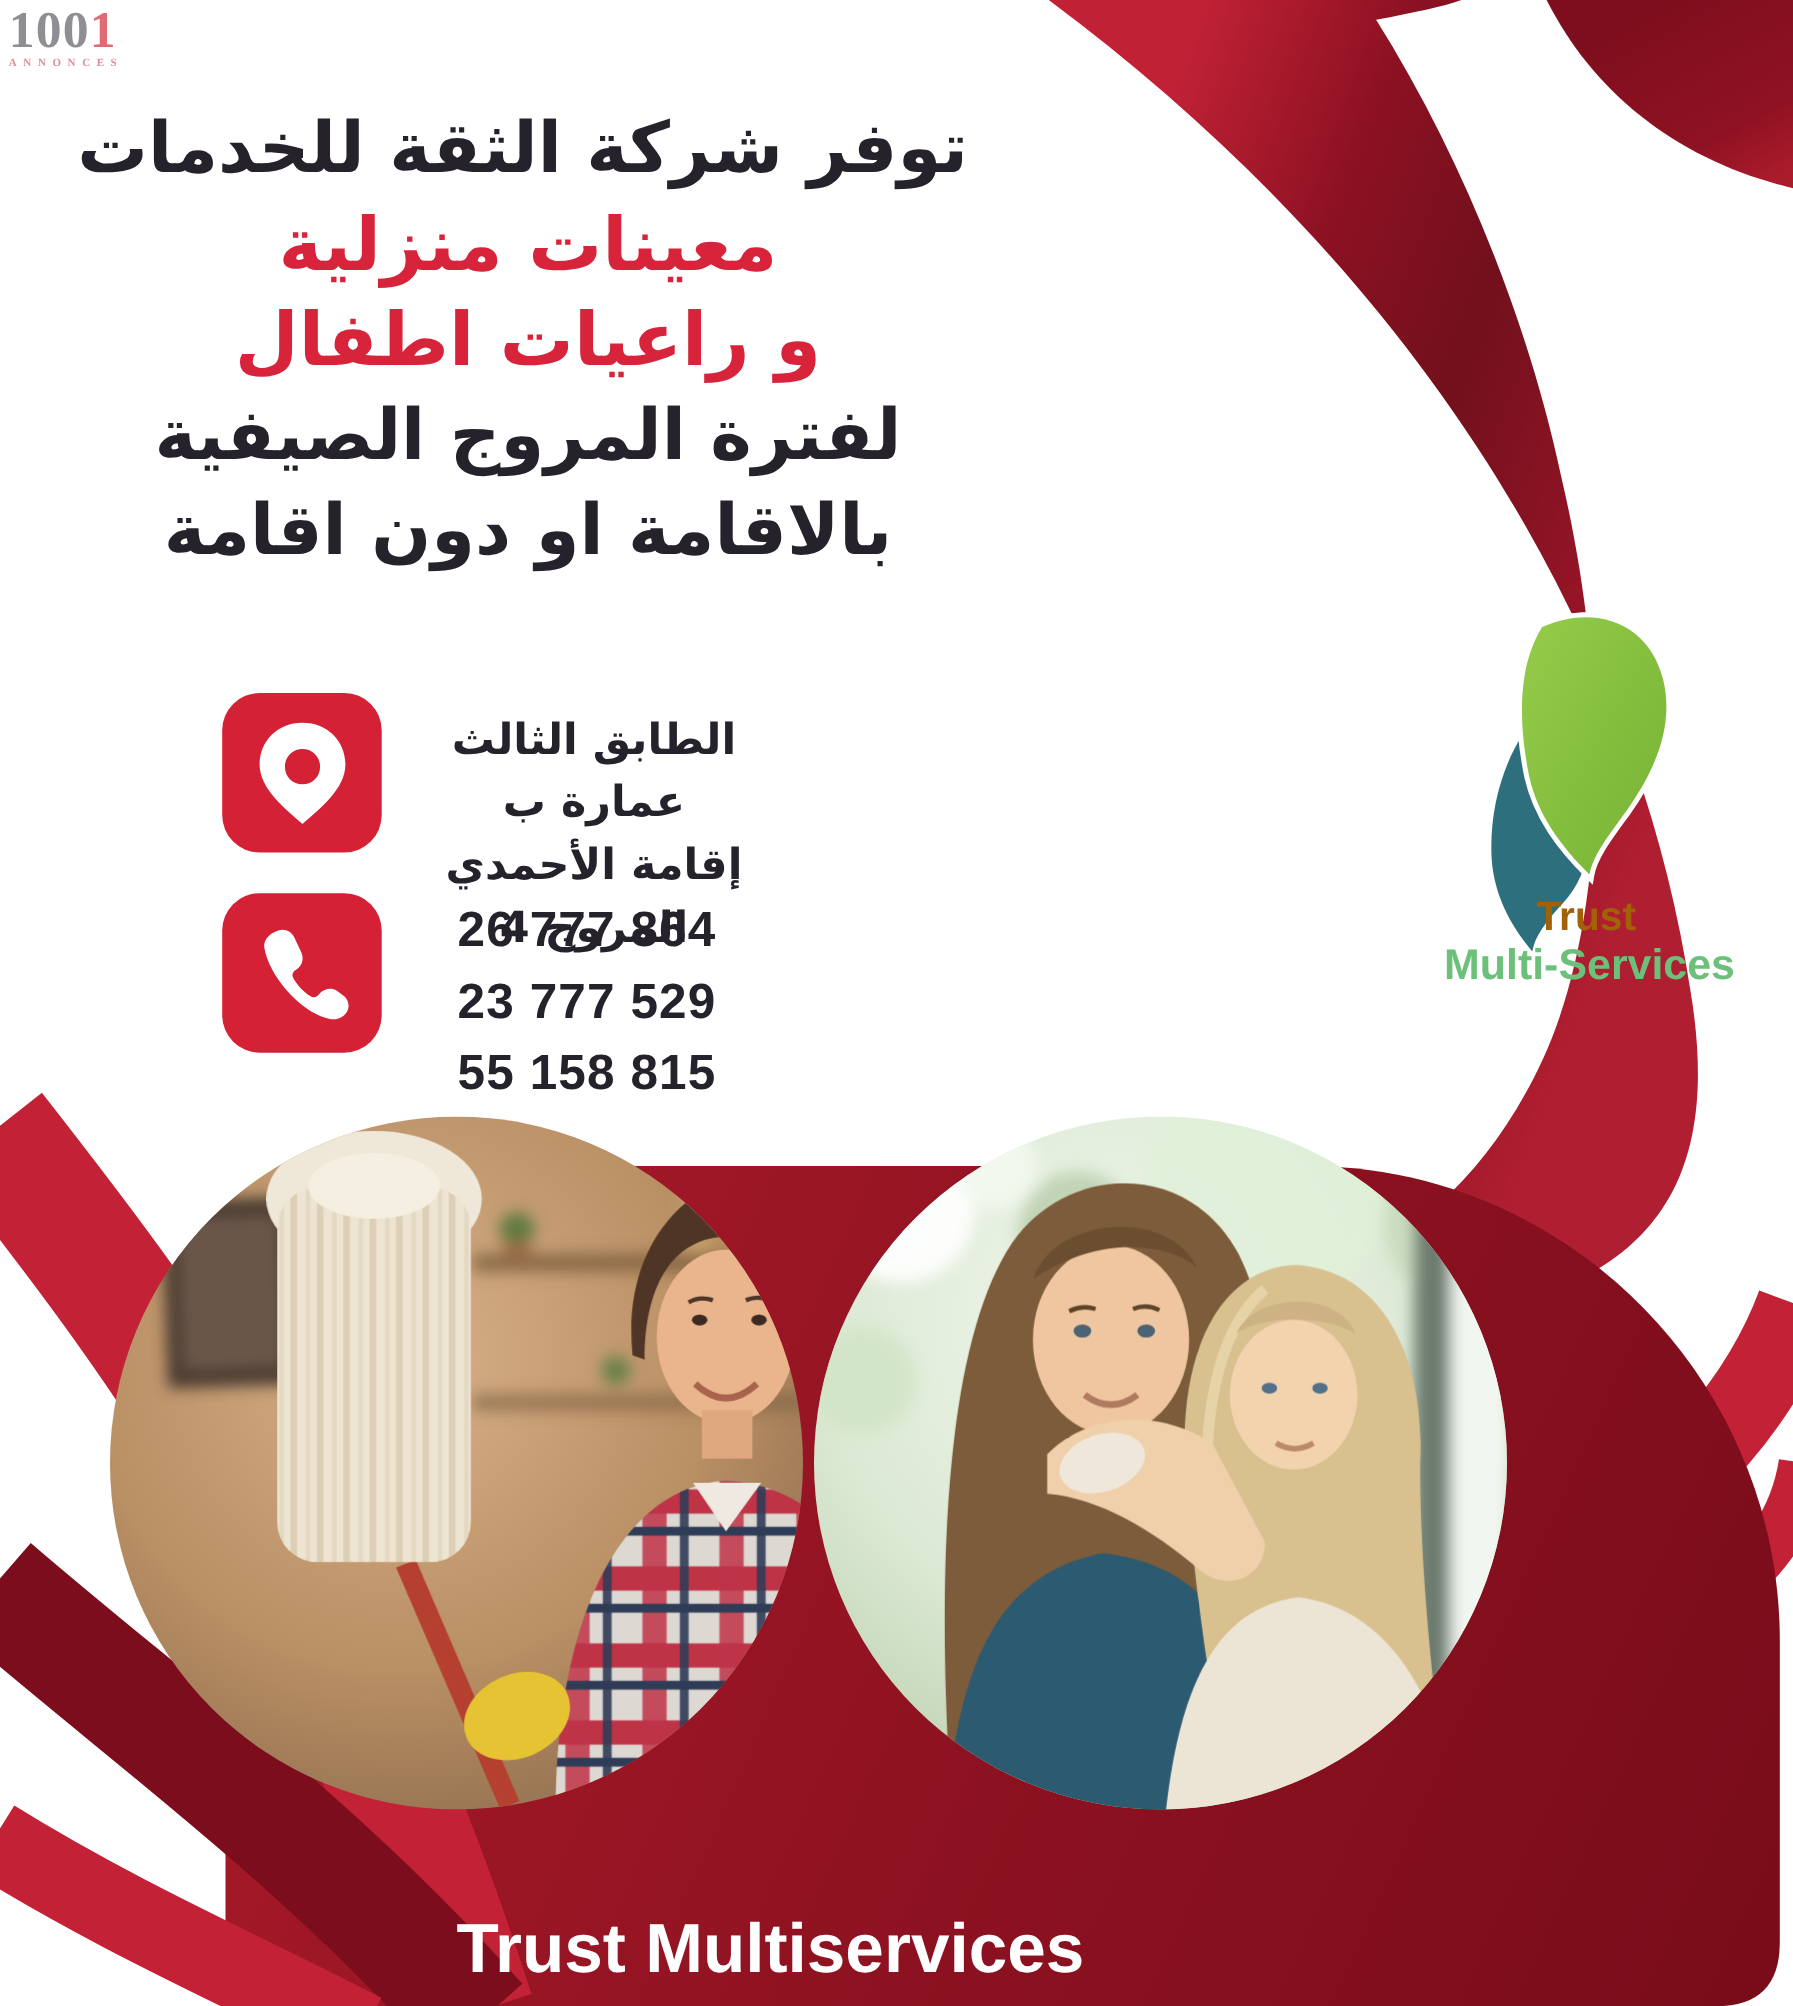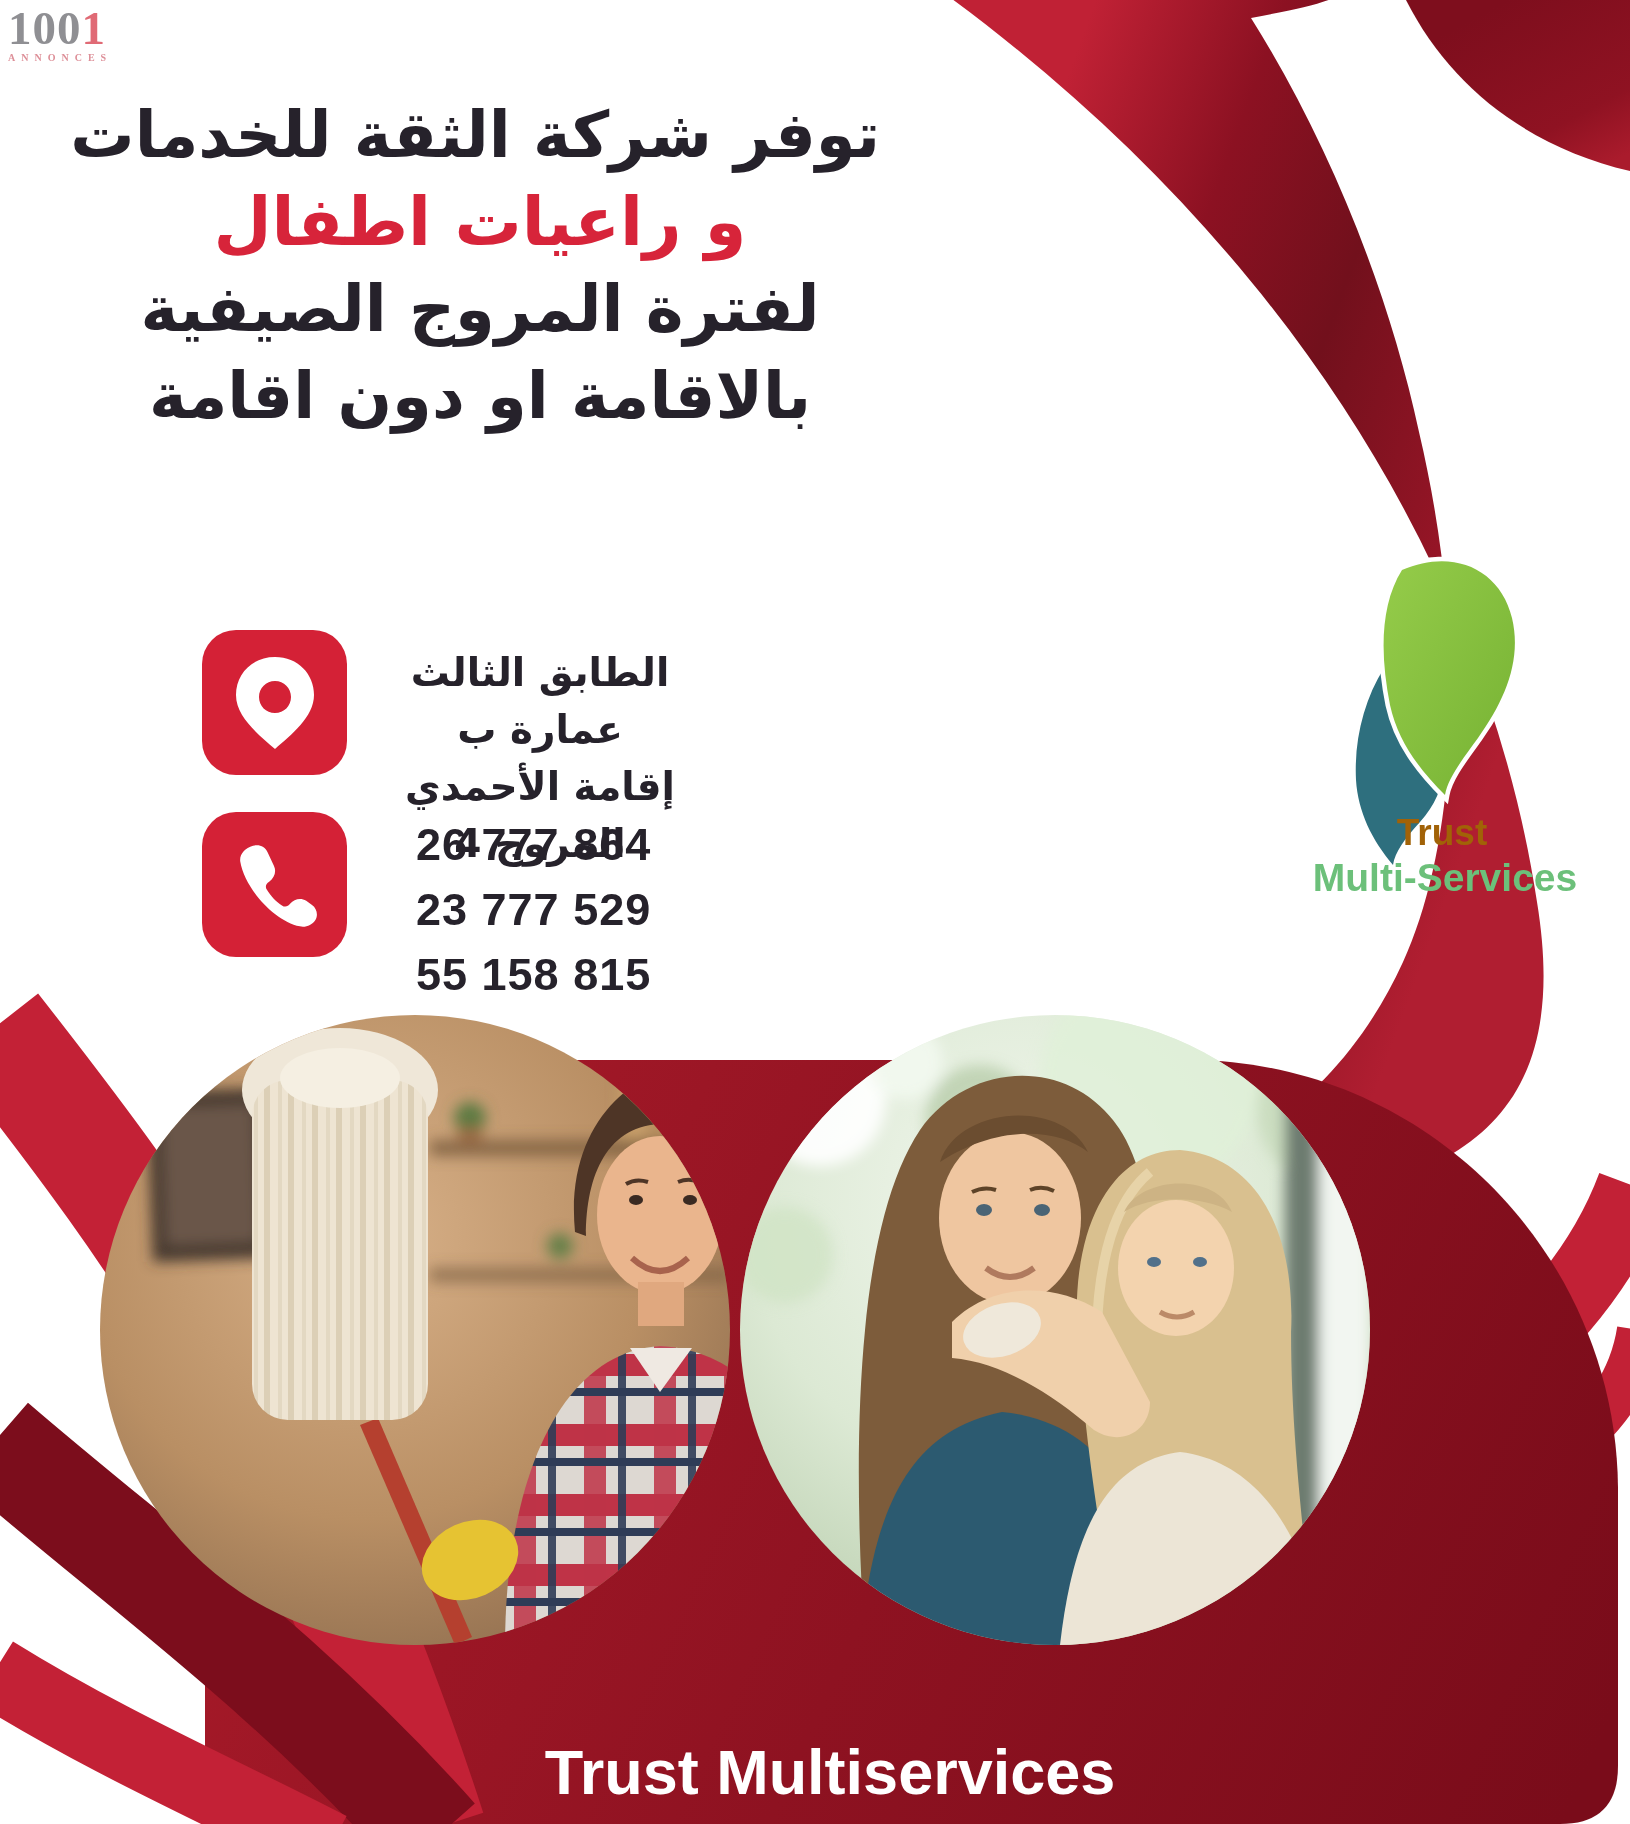--- a/index.html
+++ b/index.html
@@ -34,21 +34,21 @@
     font-family:"Liberation Sans","DejaVu Sans",sans-serif;margin-left:24px;}
   .phones .ph{font-size:45px;line-height:65px;letter-spacing:1px;}
   
   .logo-trust{position:absolute;left:1317px;top:812px;width:250px;text-align:center;
     font-family:"Liberation Sans","DejaVu Sans",sans-serif;
     font-weight:bold;font-size:37px;color:#a16207;}
   .logo-multi{position:absolute;left:1245px;top:856px;width:400px;text-align:center;
     font-family:"Liberation Sans","DejaVu Sans",sans-serif;
     font-weight:bold;font-size:39px;color:#6cc07a;}
   
-  .footer-title{position:absolute;left:415px;top:1736px;width:830px;text-align:center;
+  .footer-title{position:absolute;left:415px;top:1736px;width:830px;
     font-family:"Liberation Sans","DejaVu Sans",sans-serif;
     font-weight:bold;font-size:63px;color:#ffffff;}
 </style>
 </head>
 <body>
 
 <div class="poster">
 
   <svg class="bg-svg" viewBox="0 0 1630 1824">
     <defs>
@@ -233,20 +233,21 @@
     </g>
   </svg>
 
   <div class="mark1001">
     <div class="big"><span>100</span><span class="last">1</span></div>
     <div class="sub">ANNONCES</div>
   </div>
 
   <div class="headline">
     <div class="h-line">توفر شركة الثقة للخدمات</div>
+    <div class="h-line h-red">معينات منزلية</div>
     <div class="h-line h-red">و راعيات اطفال</div>
     <div class="h-line">لفترة المروج الصيفية</div>
     <div class="h-line">بالاقامة او دون اقامة</div>
   </div>
 
   <div class="icon-box loc-box">
     <svg width="86" height="96" viewBox="0 0 86 96">
       <path d="M 43,2 C 20,2 4,19 4,40 C 4,62 27,80 43,94 C 59,80 82,62 82,40 C 82,19 66,2 43,2 Z
                M 43,26 C 52,26 59,33 59,42 C 59,51 52,58 43,58 C 34,58 27,51 27,42 C 27,33 34,26 43,26 Z" fill="#ffffff" fill-rule="evenodd"></path>
     </svg>

